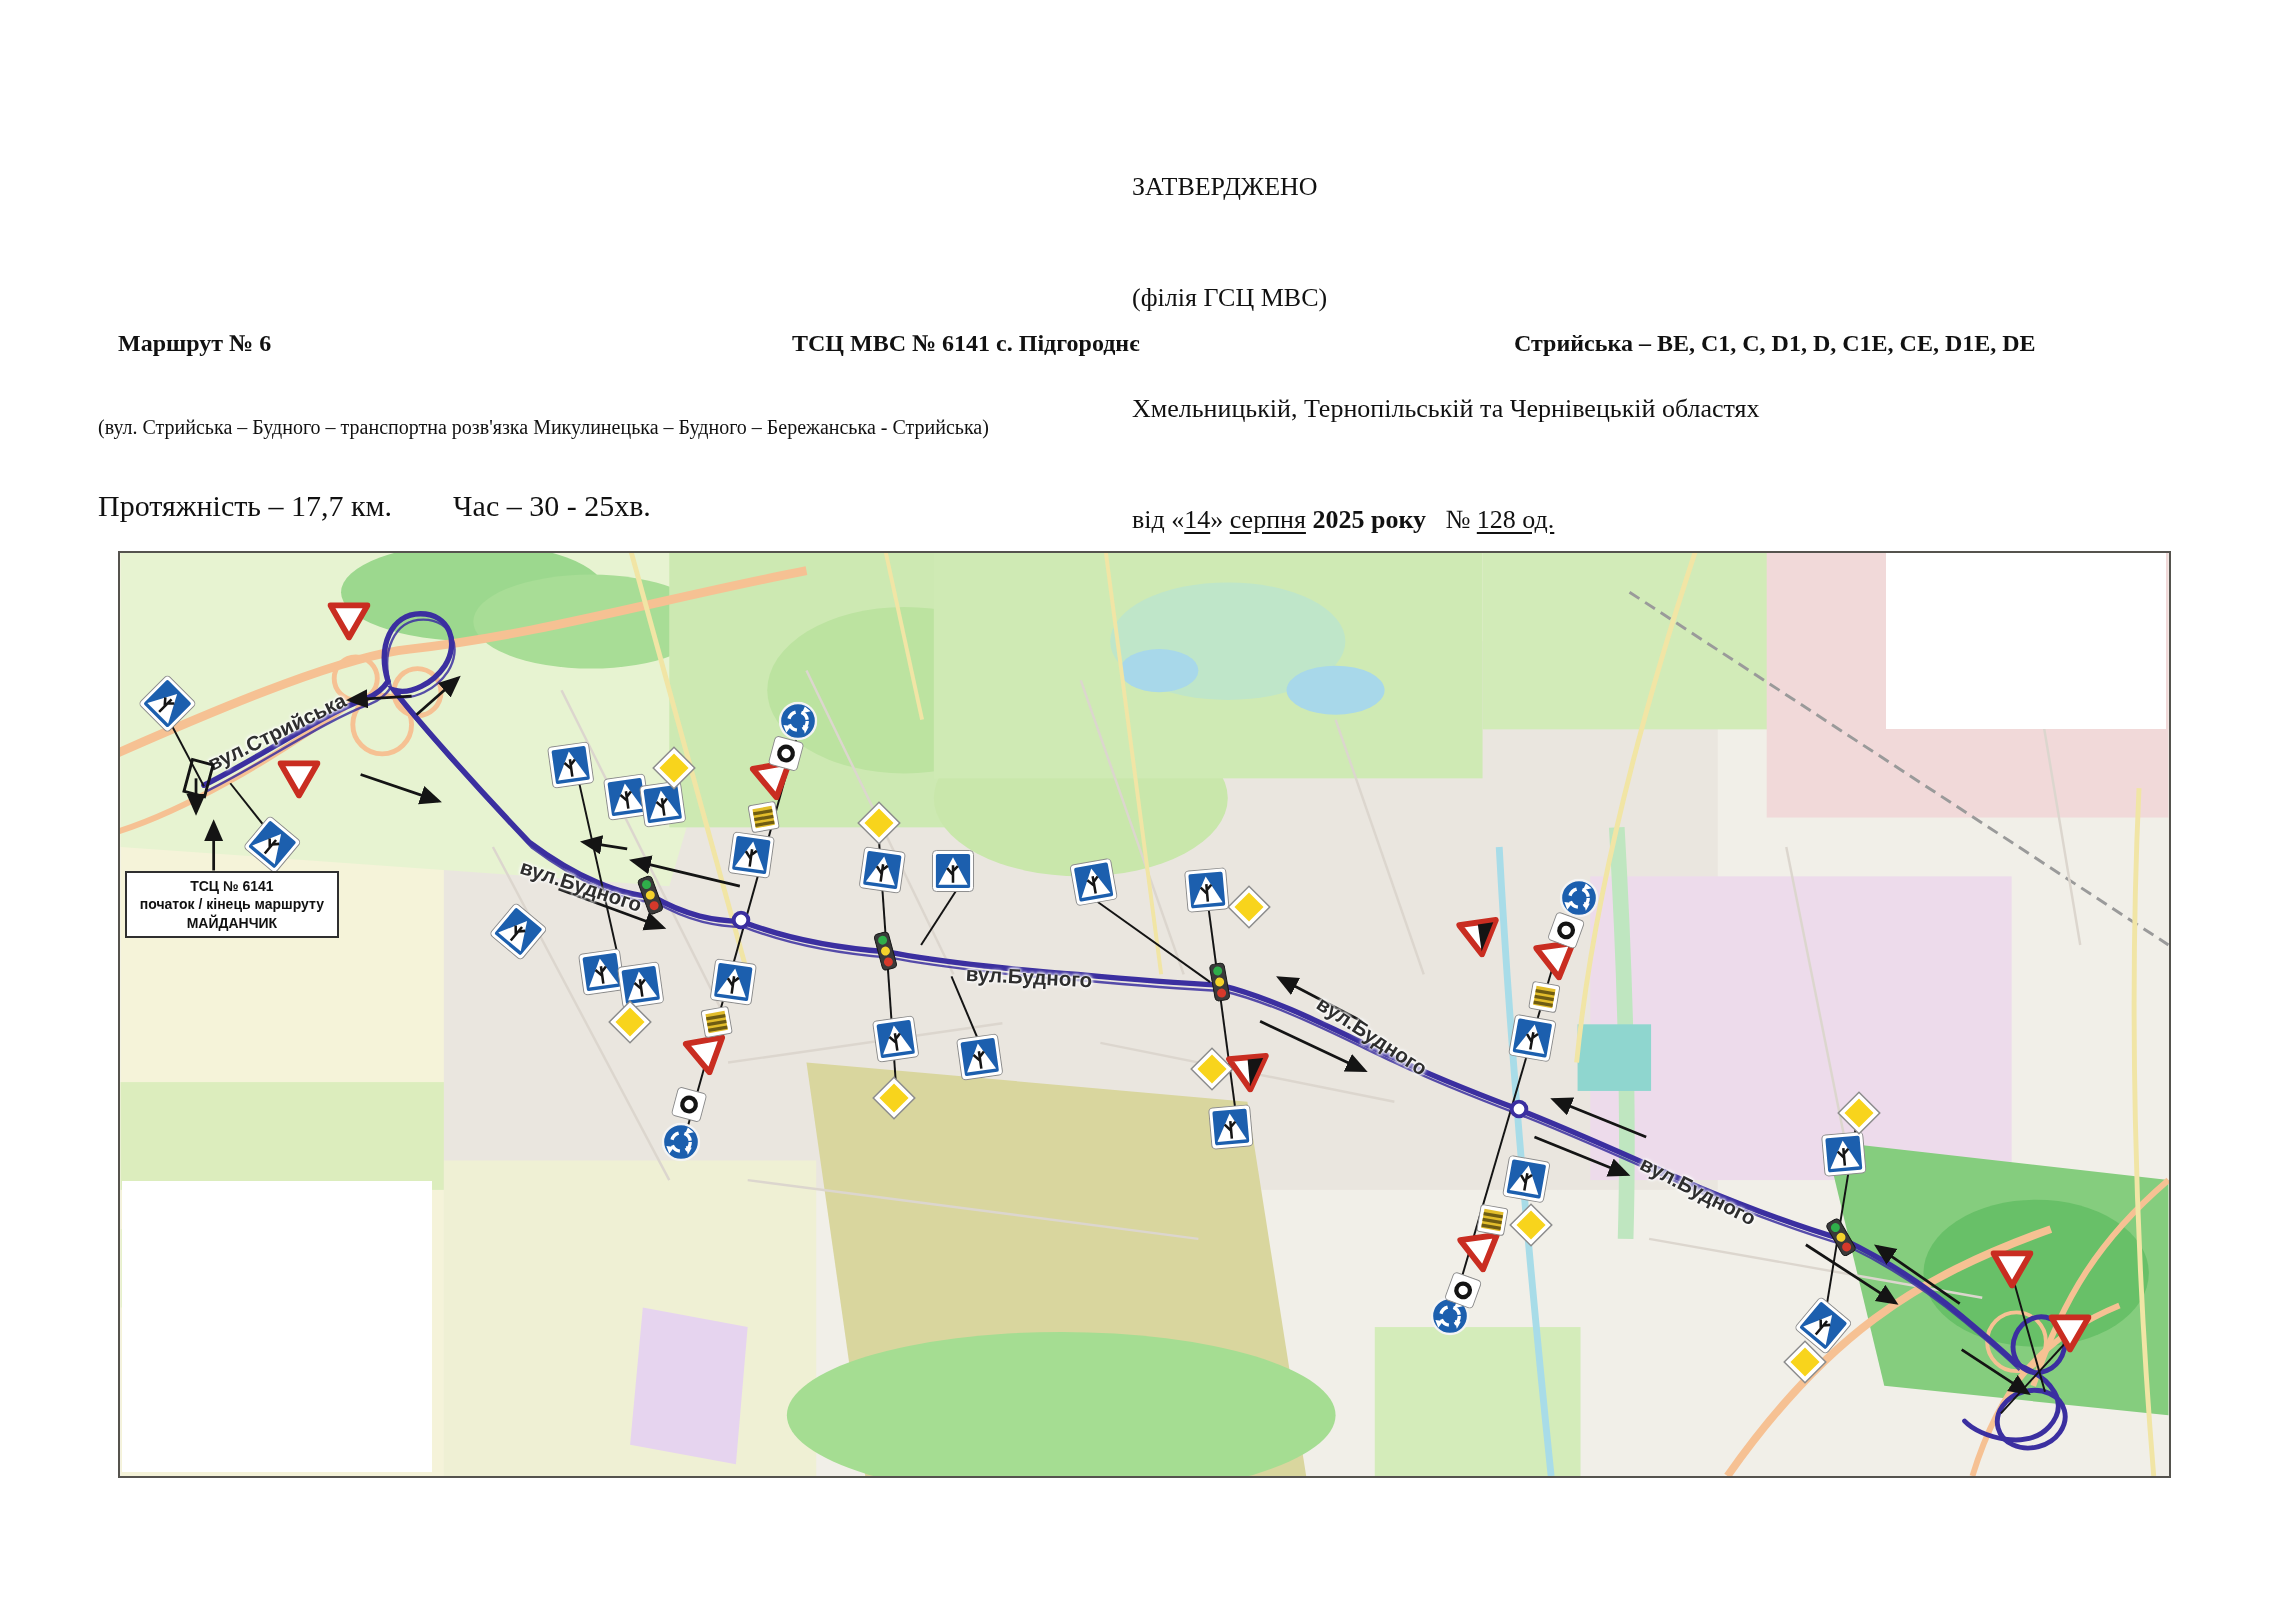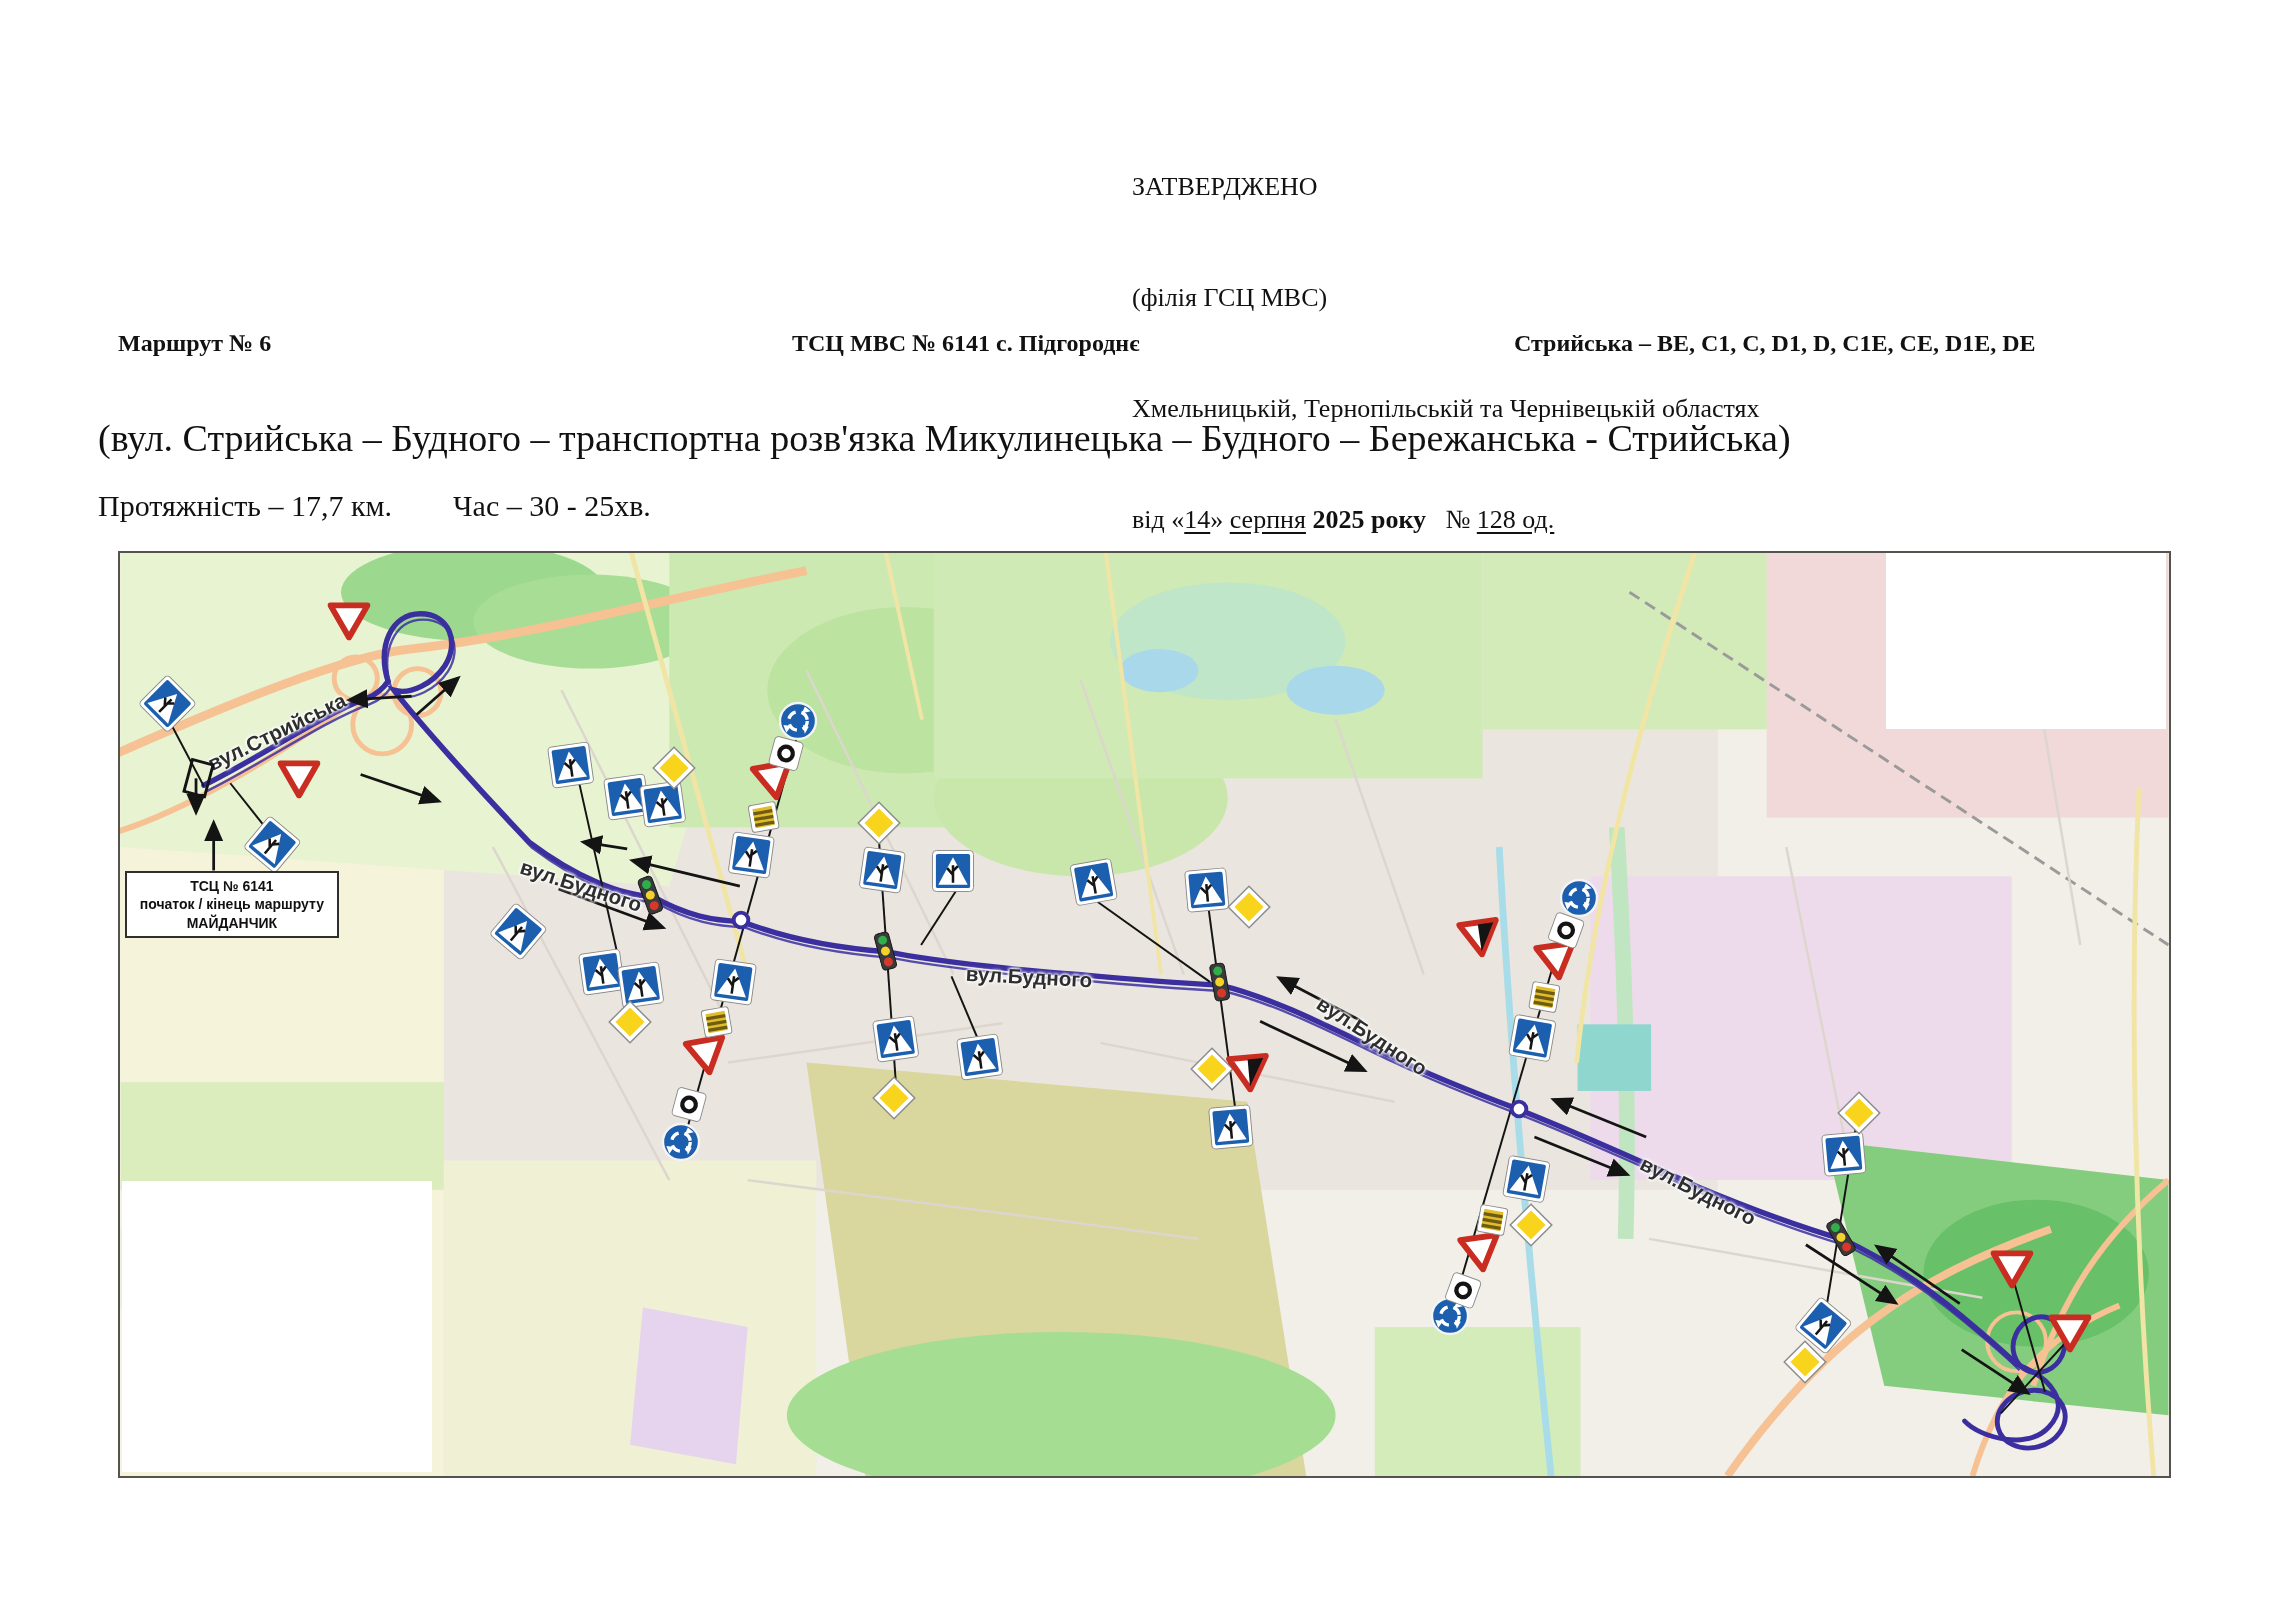--- a/index.html
+++ b/index.html
@@ -8,21 +8,21 @@
     font-family:"Liberation Serif",serif;color:#111;overflow:hidden;
   }
   .abs{position:absolute;}
   
   .approval{left:1132px;top:94px;font-size:26px;line-height:37px;white-space:pre-wrap;}
   .approval u{text-underline-offset:3.9px;}
   .title-row{top:330px;font-weight:bold;font-size:24px;}
   .route-no{left:118px;}
   .center-title{left:792px;font-family:Liberation Serif, serif;}
   .category{left:1514px;}
-  .desc{left:98px;top:416px;font-size:38px;}
+  .desc{left:98px;top:416px;font-size:20px;}
   .stats{left:98px;top:489px;font-size:30px;}
   .stats .gap{display:inline-block;width:61px;}
   
   #map{
     left:118px;top:551px;width:2049px;height:923px;
     border:2px solid #55534e;box-sizing:content-box;background:#f1efe8;overflow:hidden;
   }
   #map svg.layer{position:absolute;left:0;top:0;}
   .cutout{position:absolute;background:#ffffff;}
   .street-label{

